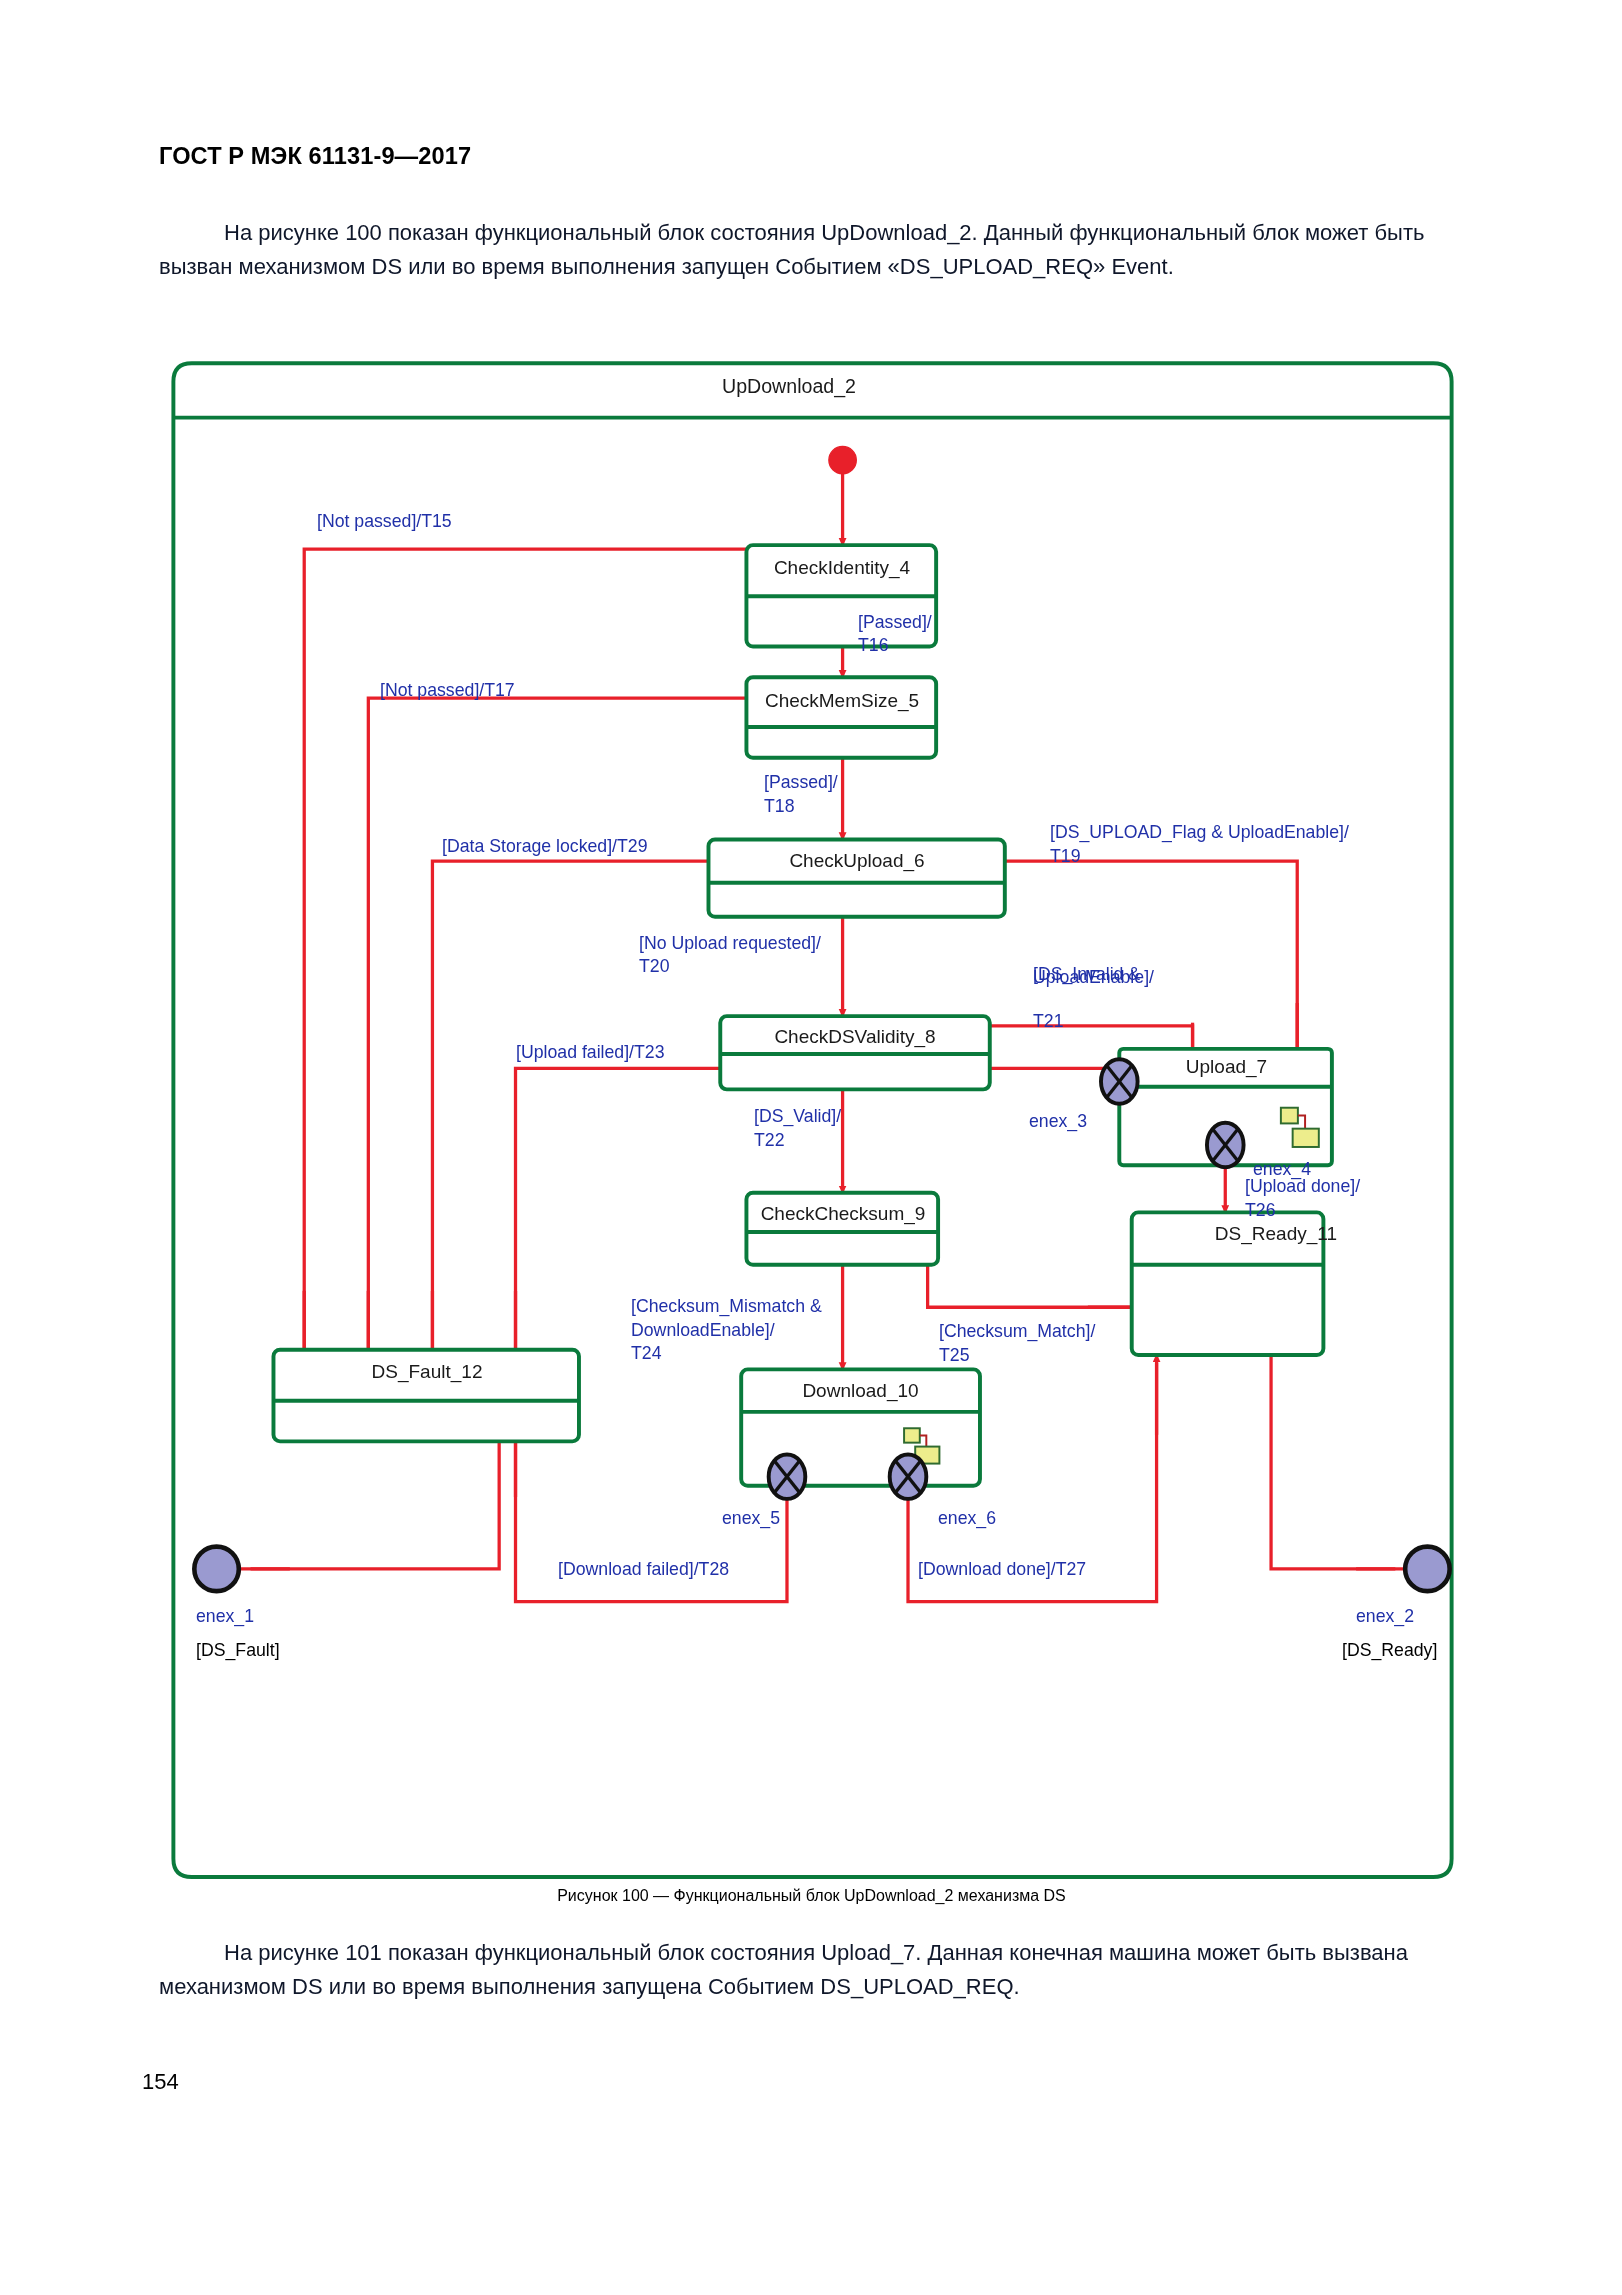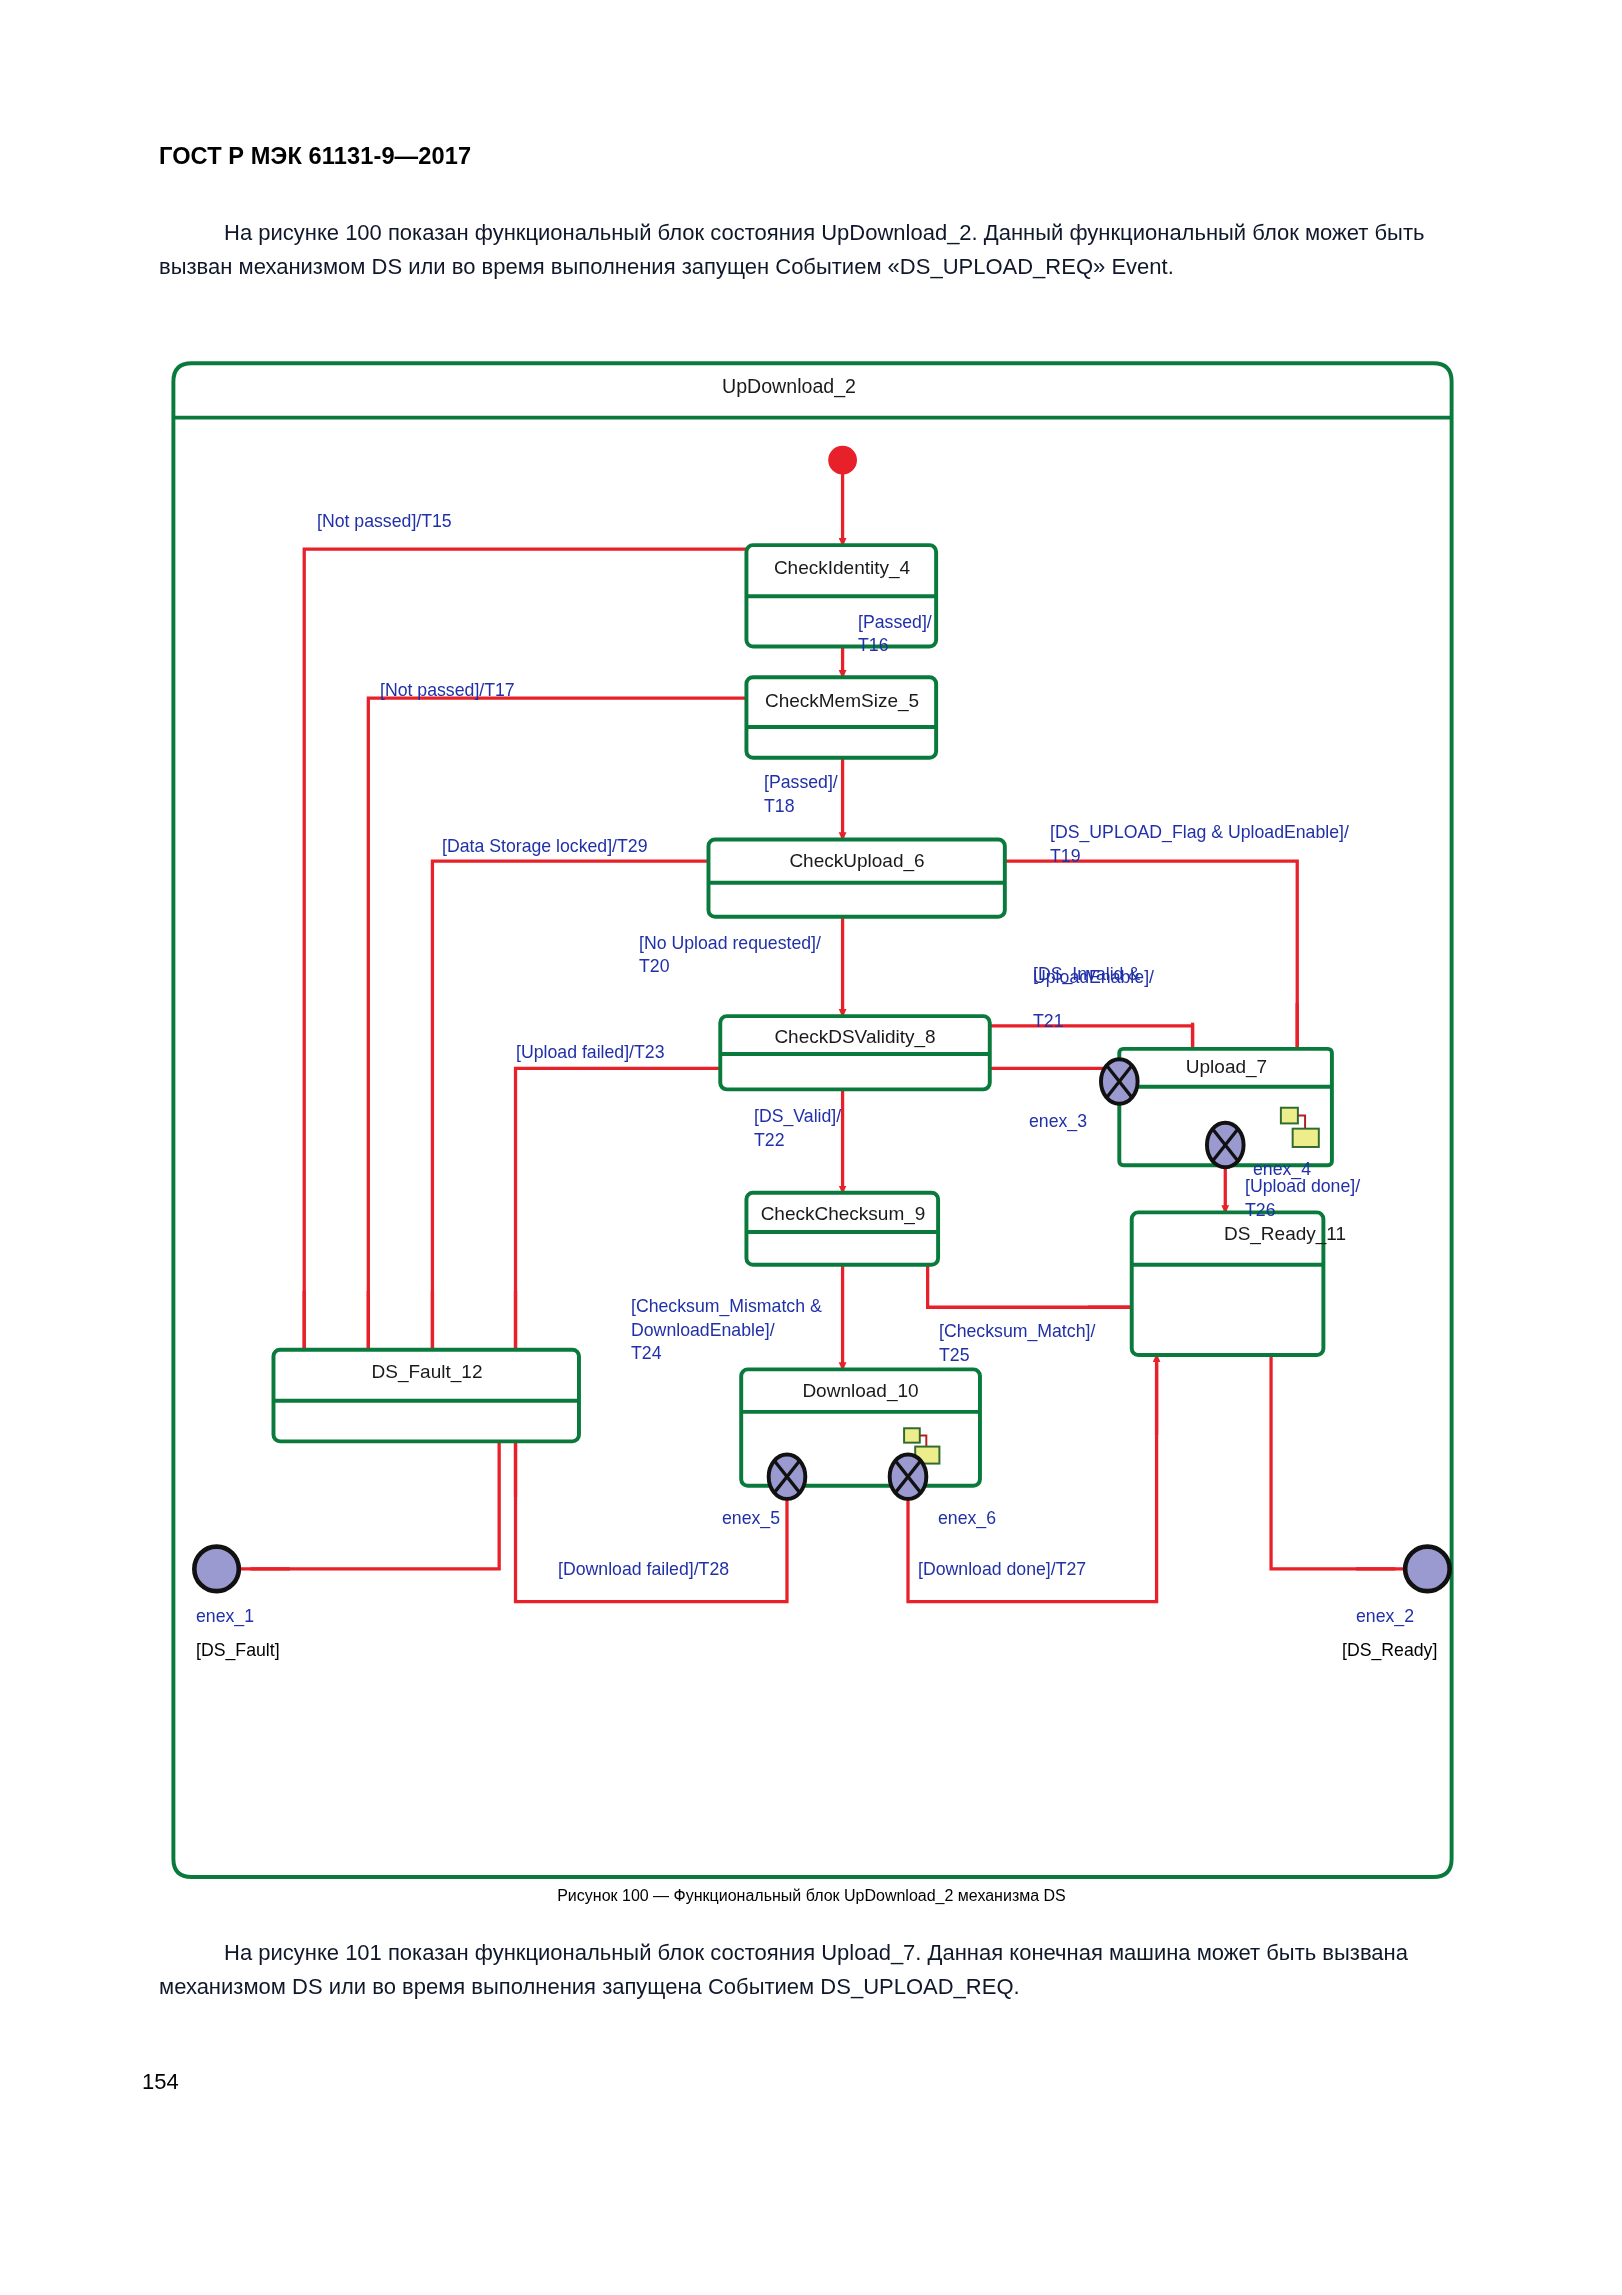--- a/index.html
+++ b/index.html
@@ -193,21 +193,21 @@
 
     <div class="framename" style="left:563px;top:19.6px;text-align:center;">UpDownload_2</div>
 
     <div class="statename" style="left:588px;top:202px;width:190px;">CheckIdentity_4</div>
     <div class="statename" style="left:588px;top:335px;width:190px;">CheckMemSize_5</div>
     <div class="statename" style="left:550px;top:495px;width:296px;">CheckUpload_6</div>
     <div class="statename" style="left:561px;top:671px;width:270px;">CheckDSValidity_8</div>
     <div class="statename" style="left:961px;top:701px;width:213px;">Upload_7</div>
     <div class="statename" style="left:588px;top:848px;width:192px;">CheckChecksum_9</div>
     <div class="statename" style="left:582px;top:1025px;width:239px;">Download_10</div>
-    <div class="statename" style="left:1030px;top:868px;width:192px;">DS_Ready_11</div>
+    <div class="statename" style="left:986px;top:868px;width:192px;text-align:right;">DS_Ready_11</div>
     <div class="statename" style="left:115px;top:1006px;width:306px;">DS_Fault_12</div>
 
     <div class="lbl" style="left:158px;top:156px;">[Not passed]/T15</div>
 
     <div class="lbl" style="left:699px;top:257px;">[Passed]/</div>
     <div class="lbl" style="left:699px;top:280px;">T16</div>
 
     <div class="lbl" style="left:221px;top:305px;margin-top:20px;">[Not passed]/T17</div>
 
     <div class="lbl" style="left:605px;top:417px;">[Passed]/</div>

